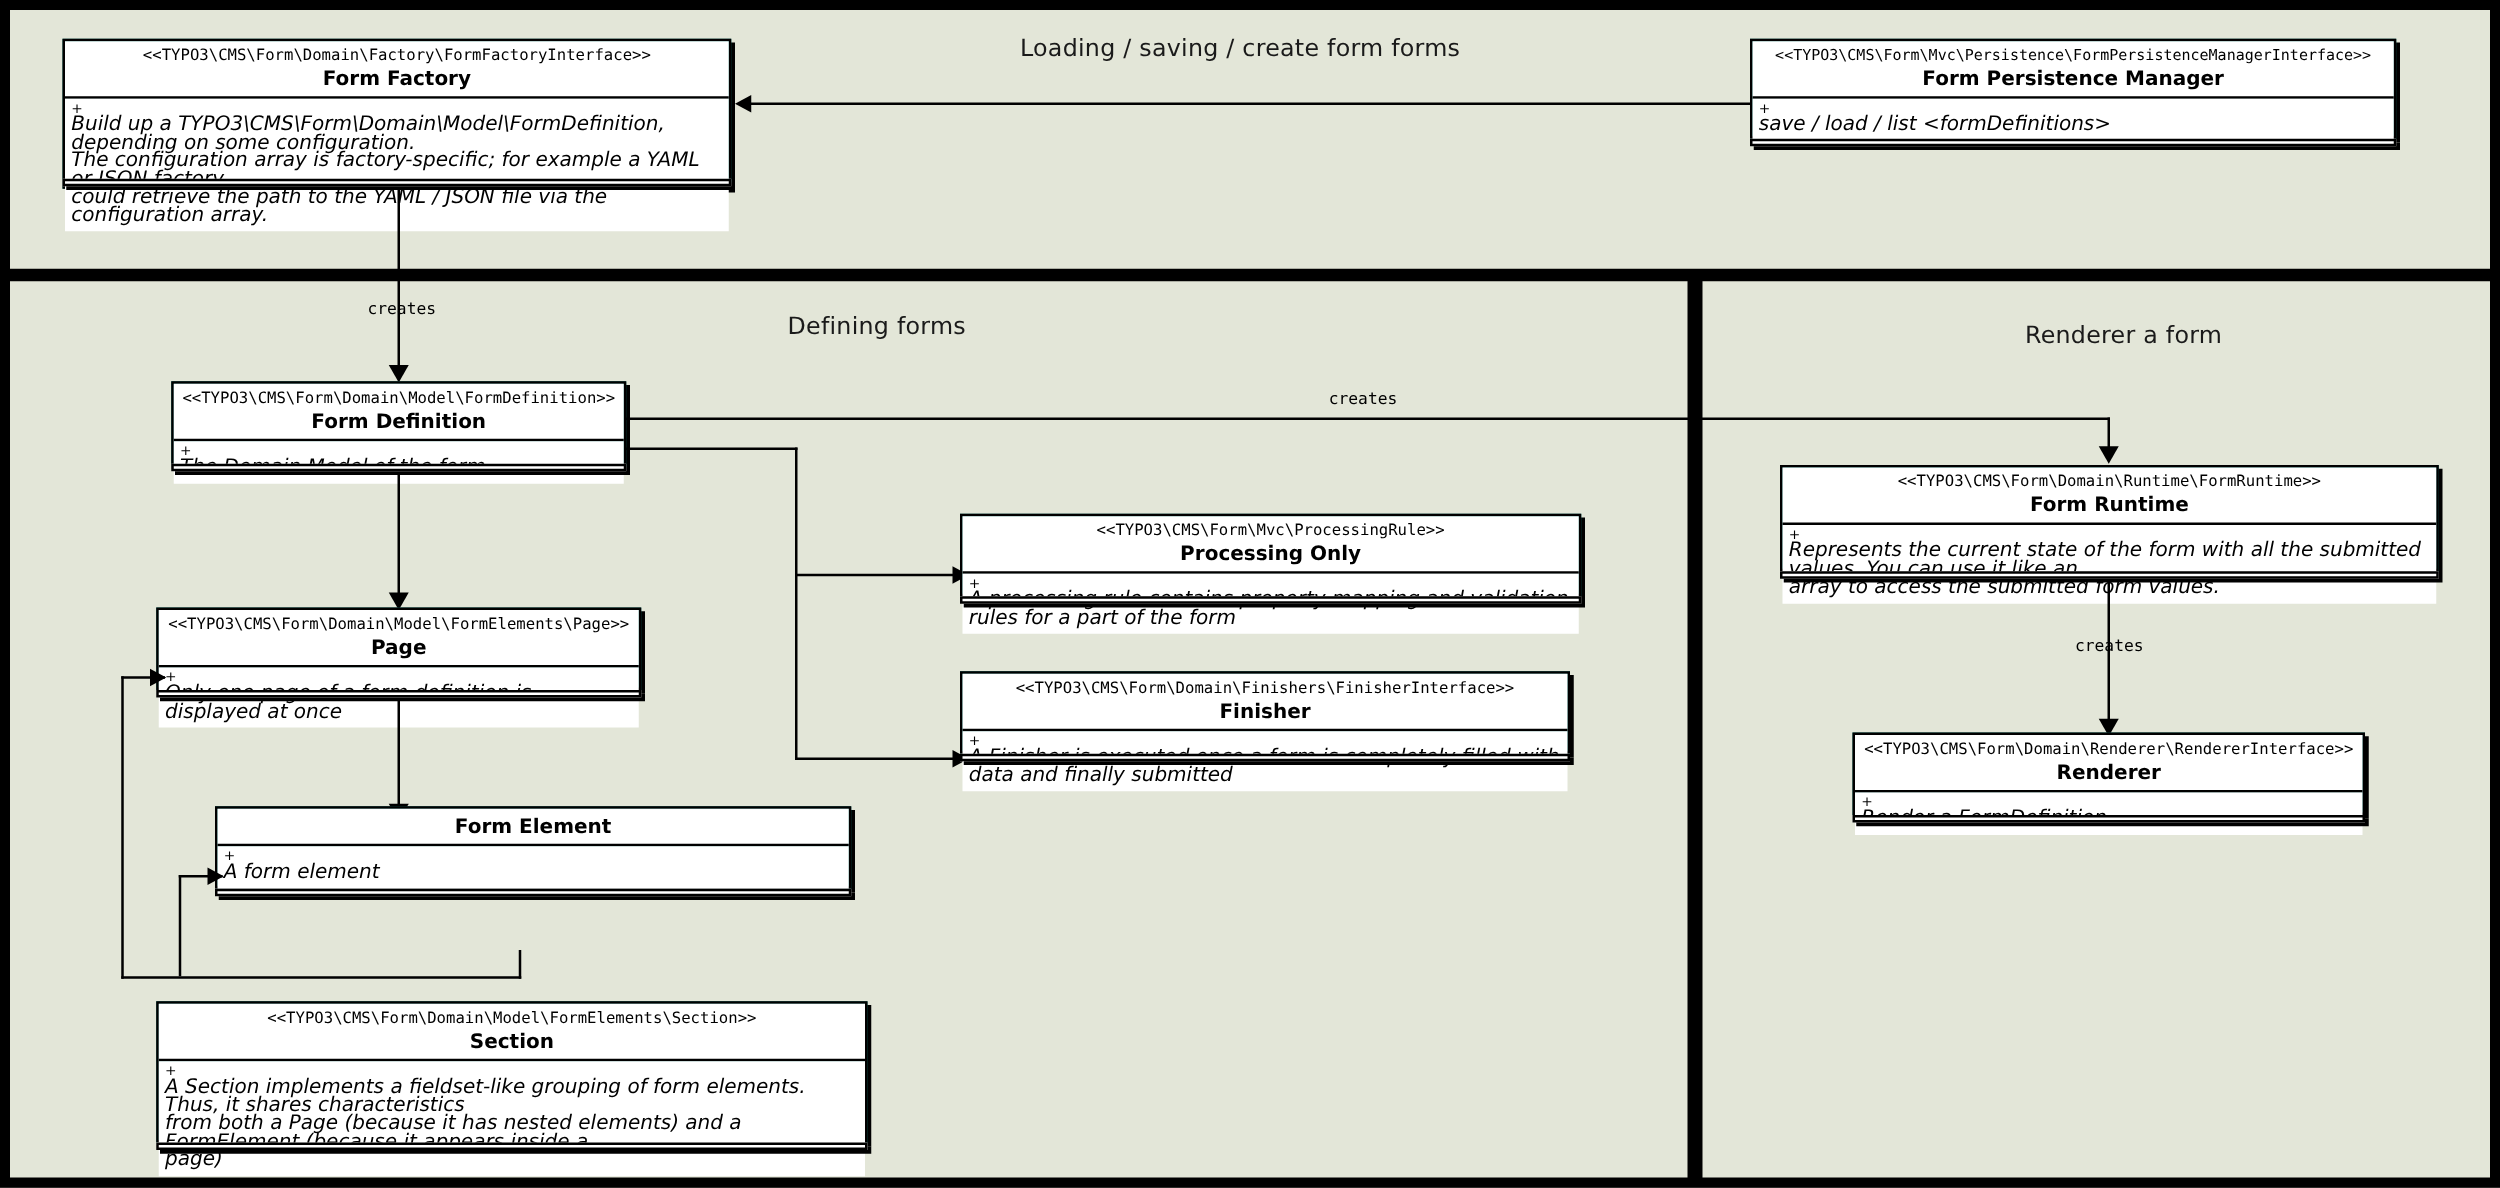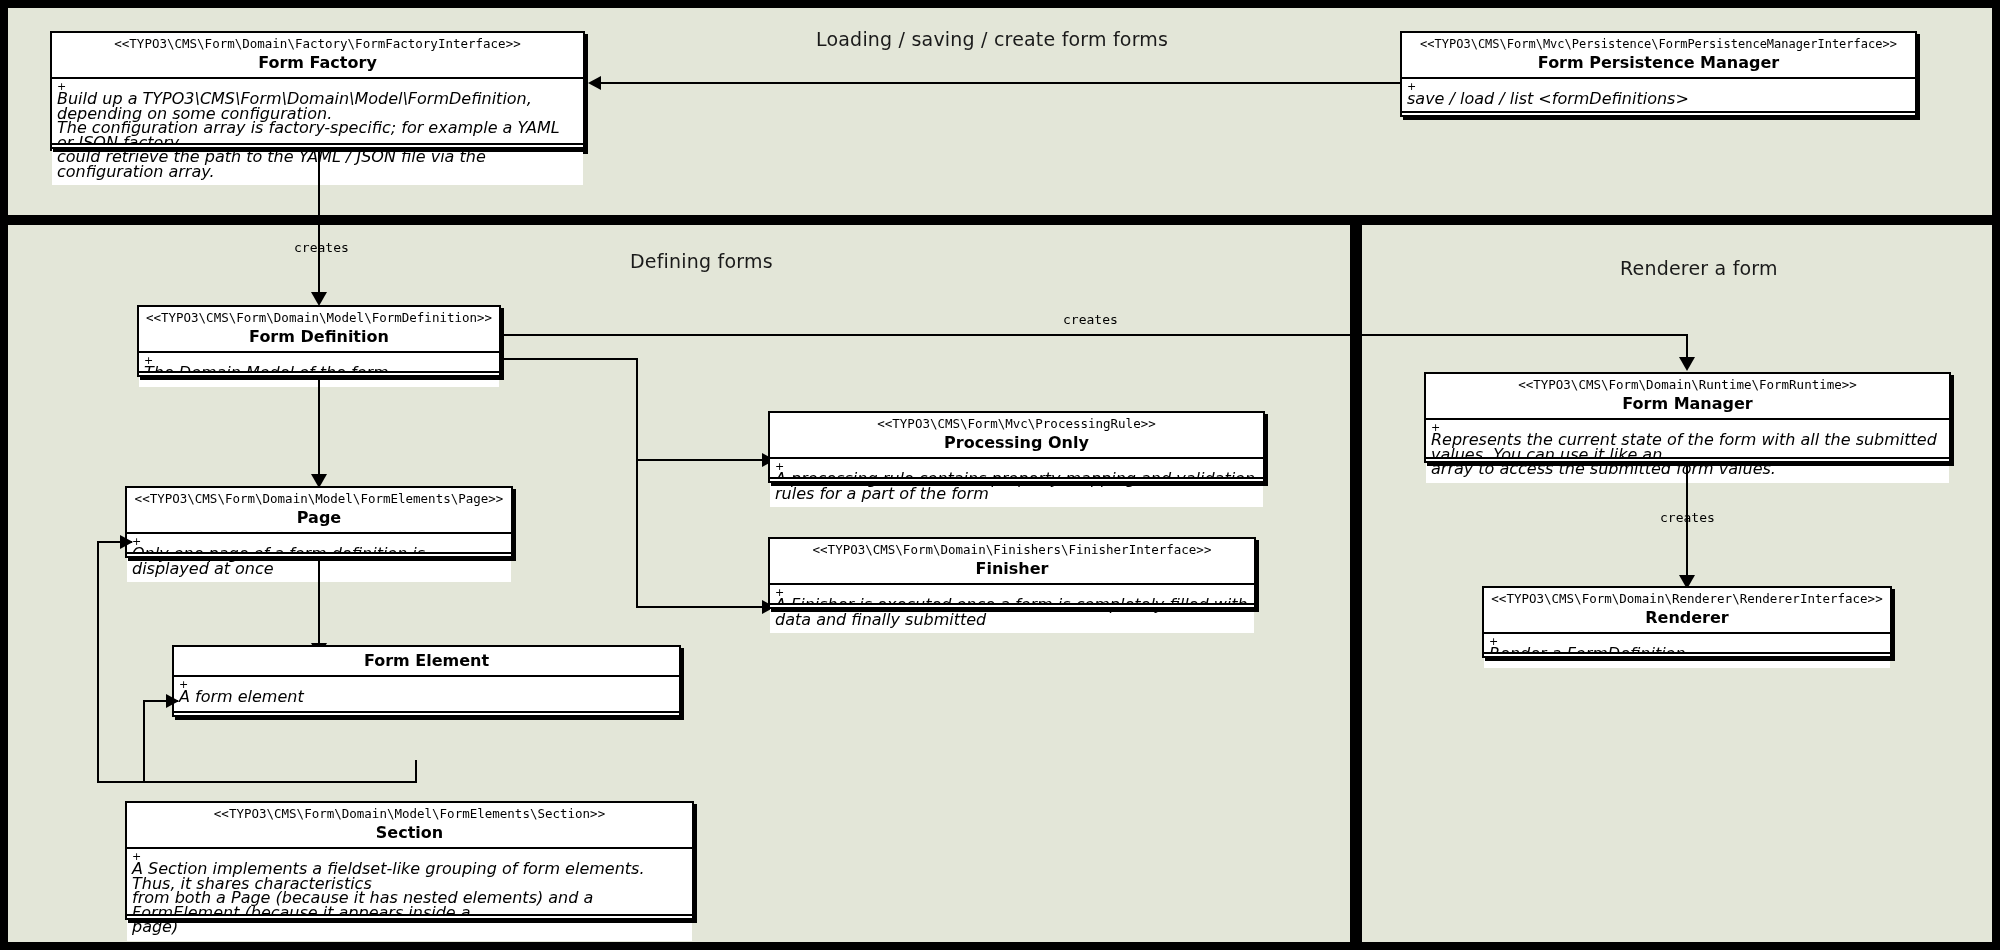--- a/index.html
+++ b/index.html
@@ -270,21 +270,21 @@
   <div class="panel-title" style="left:1620px; top:257px;">Renderer a form</div>
 
   <div class="conn h" style="left:501px; top:334px; width:1187px;"></div>
   <div class="conn v" style="left:1686px; top:334px; height:28px;"></div>
   <div class="conn-label" style="left:1063px; top:312px;">creates</div>
   <div class="arrow arrow-down" style="left:1679px; top:357px;"></div>
 
   <div class="uml" style="left:1424px; top:372px; width:527px; height:85px;">
     <div class="uml-head">
       <div class="uml-stereo">&lt;&lt;TYPO3\CMS\Form\Domain\Runtime\FormRuntime&gt;&gt;</div>
-      <div class="uml-name">Form Manager</div>
+      <div class="uml-name">Form Runtime</div>
     </div>
     <div class="uml-body">
       <div class="uml-plus">+</div>
       <div class="uml-desc">Represents the current state of the form with all the submitted values. You can use it like an
 array to access the submitted form values.</div>
     </div>
   </div>
   <div class="uml-foot" style="position:absolute; left:1424px; top:457px; width:527px; border-left:2px solid #000; border-right:2px solid #000; border-bottom:2px solid #000; box-shadow:3px 3px 0 0 #000; box-sizing:border-box;"></div>
 
   <div class="conn v" style="left:1686px; top:464px; height:115px;"></div>

